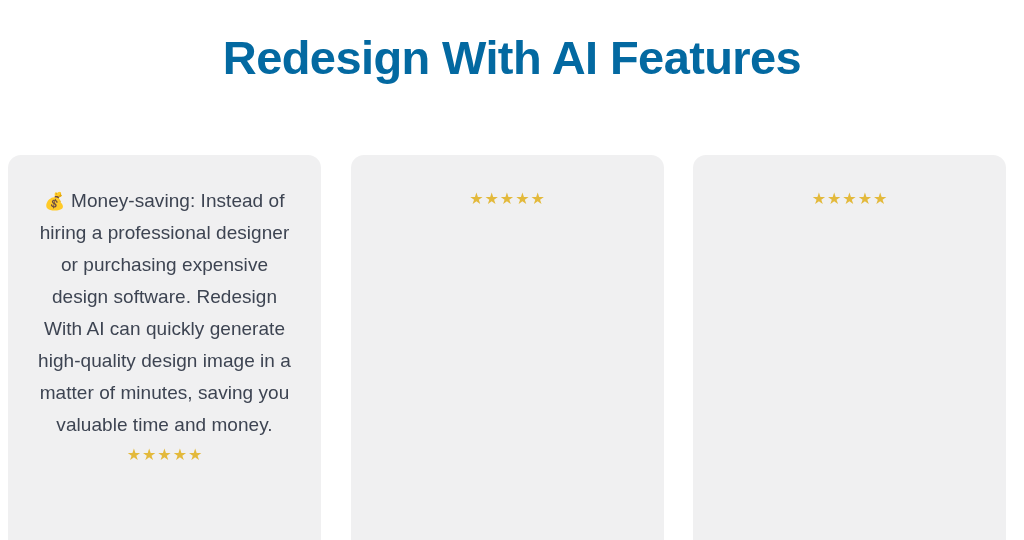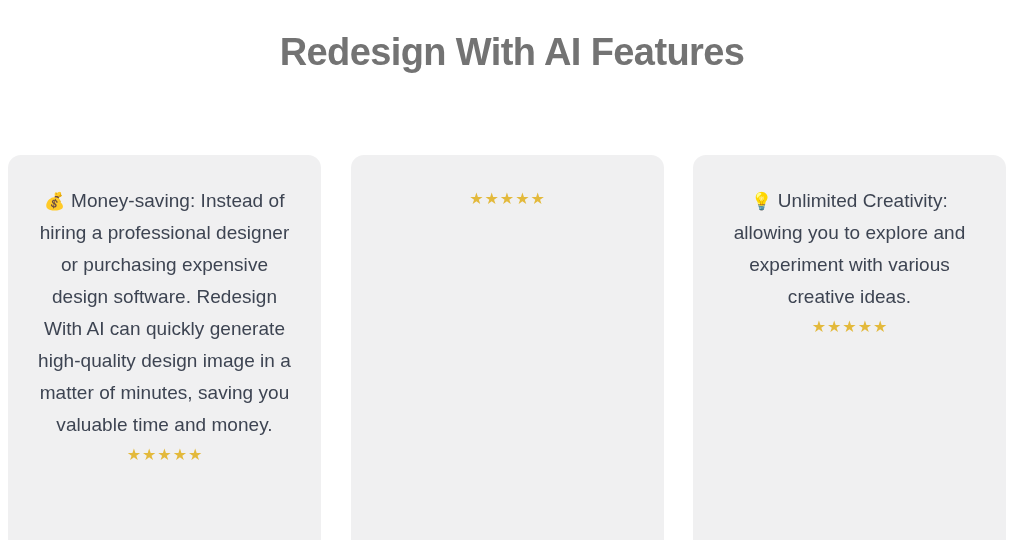--- a/index.html
+++ b/index.html
@@ -14,24 +14,24 @@
     overflow: hidden;
     position: relative;
   }
 
   .page-title {
     position: absolute;
     top: 0;
     left: 0;
     width: 1024px;
     text-align: center;
-    font-size: 38px;
+    font-size: 47px;
     font-weight: 700;
     letter-spacing: -0.6px;
-    color: #737373;
+    color: #0369a1;
     line-height: 50px;
     padding-top: 2px;
     box-sizing: border-box;
   }
 
   .cards-row {
     position: absolute;
     top: 155px;
     left: 8px;
     width: 998px;
@@ -103,21 +103,20 @@
     <div class="rating">
       <span class="star">★</span>
       <span class="star">★</span>
       <span class="star">★</span>
       <span class="star">★</span>
       <span class="star">★</span>
     </div>
   </div>
 
   <div class="feature-card">
-    <p class="card-text"><span class="card-emoji">💡</span><span> Unlimited Creativity: allowing you to explore and experiment with various creative ideas.</span></p>
     <div class="rating">
       <span class="star">★</span>
       <span class="star">★</span>
       <span class="star">★</span>
       <span class="star">★</span>
       <span class="star">★</span>
     </div>
   </div>
 
 </div>

